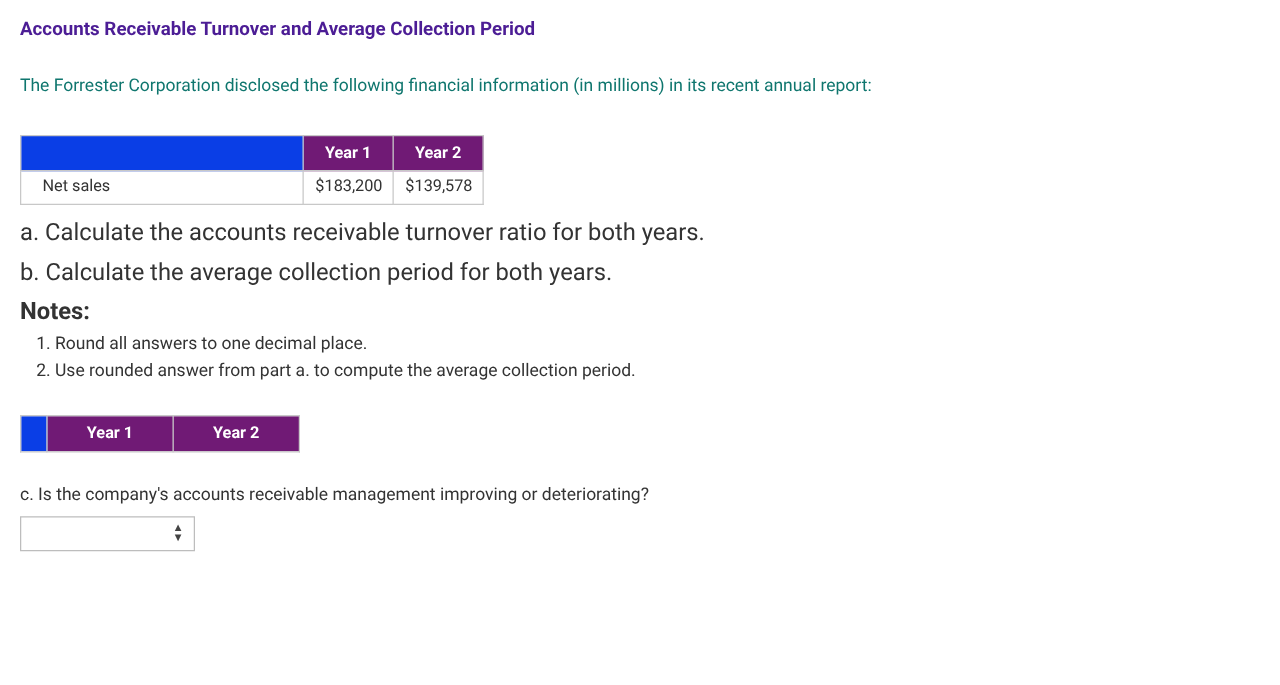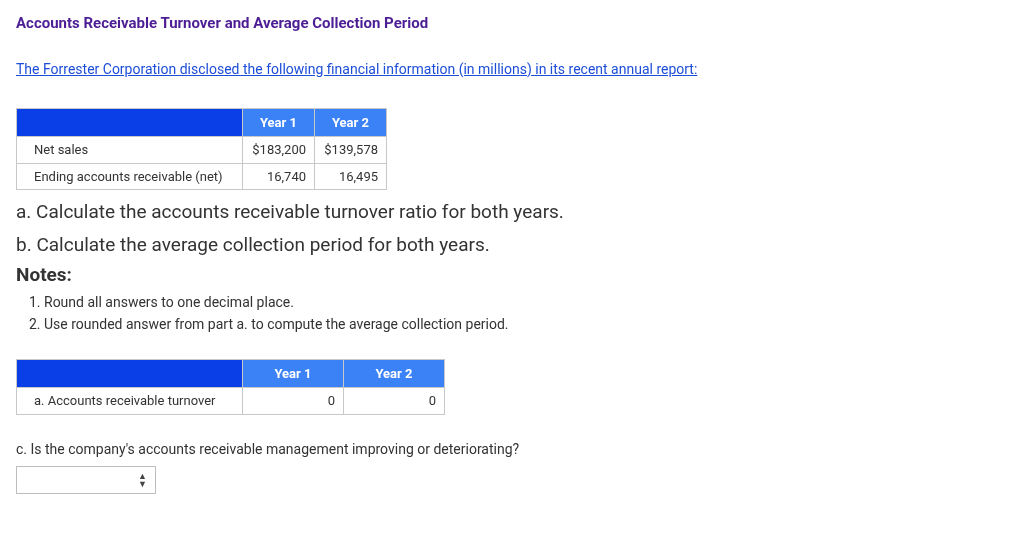--- a/index.html
+++ b/index.html
@@ -12,30 +12,29 @@
   }
   h1 {
     font-size: 15px;
     font-weight: bold;
     margin: 0 0 24px 0;
     color: #4c1d95;
   }
   p.intro {
     margin: 0 0 28px 0;
     font-size: 14px;
-    color: #1d4ed8;
-    text-decoration: underline;
+    color: #0f766e;
   }
   table {
     border-collapse: collapse;
     font-size: 13px;
     margin-bottom: 8px;
   }
   table th {
-    background: #3b82f6;
+    background: #701a75;
     color: #fff;
     font-weight: bold;
     padding: 4px 10px;
     text-align: center;
     border: 1px solid #c8c8c8;
   }
   table th.blank {
     background: #0a3ee6;
     border: 1px solid #c8c8c8;
   }
@@ -110,48 +109,38 @@
       <tr>
     <th class="blank"></th>
     <th>Year 1</th>
     <th>Year 2</th>
   </tr>
   <tr>
     <td class="label">Net sales</td>
     <td class="num">$183,200</td>
     <td class="num">$139,578</td>
   </tr>
-  <tr>
-    <td class="label">Ending accounts receivable (net)</td>
-    <td class="num">16,740</td>
-    <td class="num">16,495</td>
-  </tr>
 </tbody>
   </table>
 
 <div class="qlist">a. Calculate the accounts receivable turnover ratio for both years.</div>
 <div class="qlist">b. Calculate the average collection period for both years.</div>
 <div class="qlist notes-label">Notes:</div>
 <ol class="notes">
   <li>Round all answers to one decimal place.</li>
   <li>Use rounded answer from part a. to compute the average collection period.</li>
 </ol>
 
 <table class="answer">
   <tbody>
       <tr>
     <th class="blank"></th>
     <th style="min-width:80px">Year 1</th>
     <th style="min-width:80px">Year 2</th>
   </tr>
-  <tr>
-    <td class="label">a. Accounts receivable turnover</td>
-    <td class="num-input">0</td>
-    <td class="num-input">0</td>
-  </tr>
 </tbody>
   </table>
 
 <div class="part-c">c. Is the company's accounts receivable management improving or deteriorating?</div>
 <div class="select-box">
   <span class="arrows">
     <span>▲</span>
       <span>▼</span>
   </span>
 </div>

